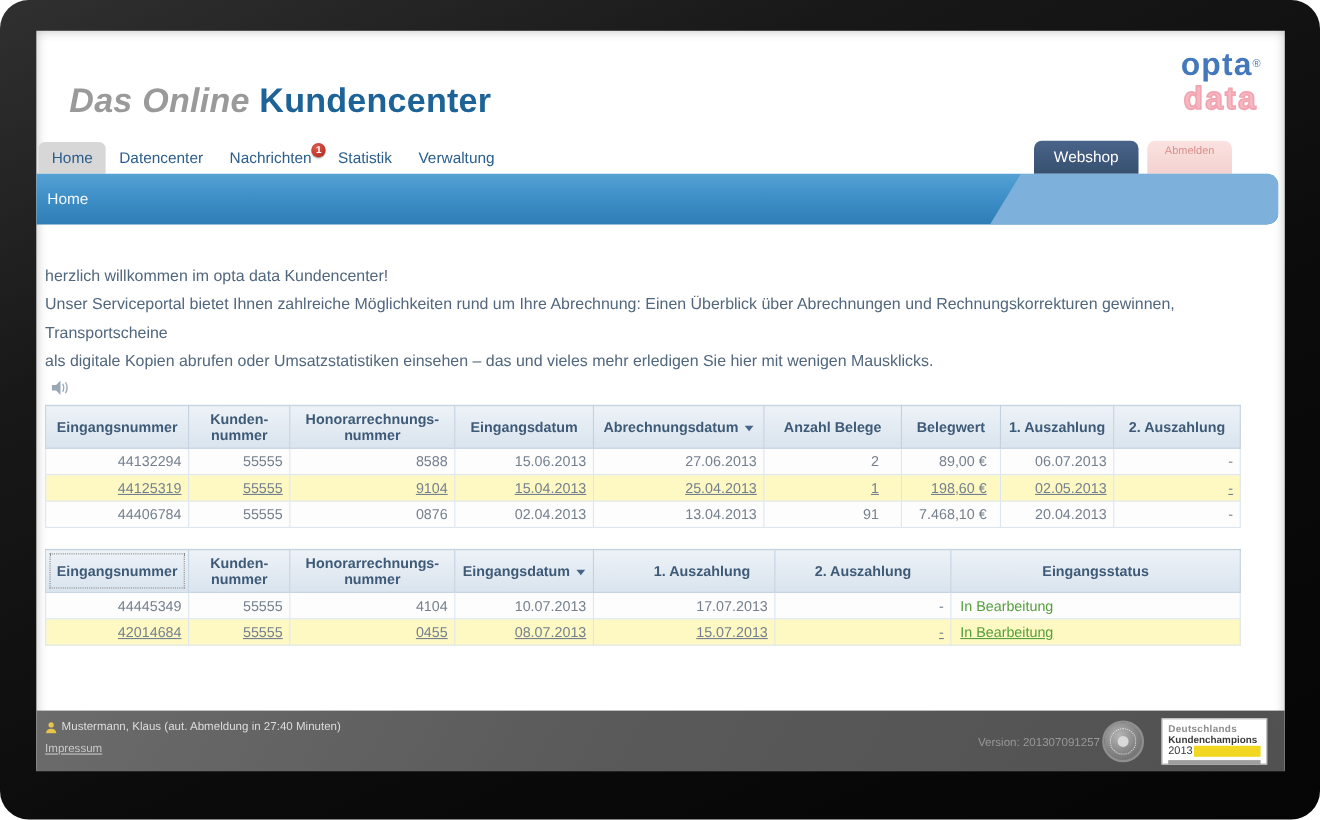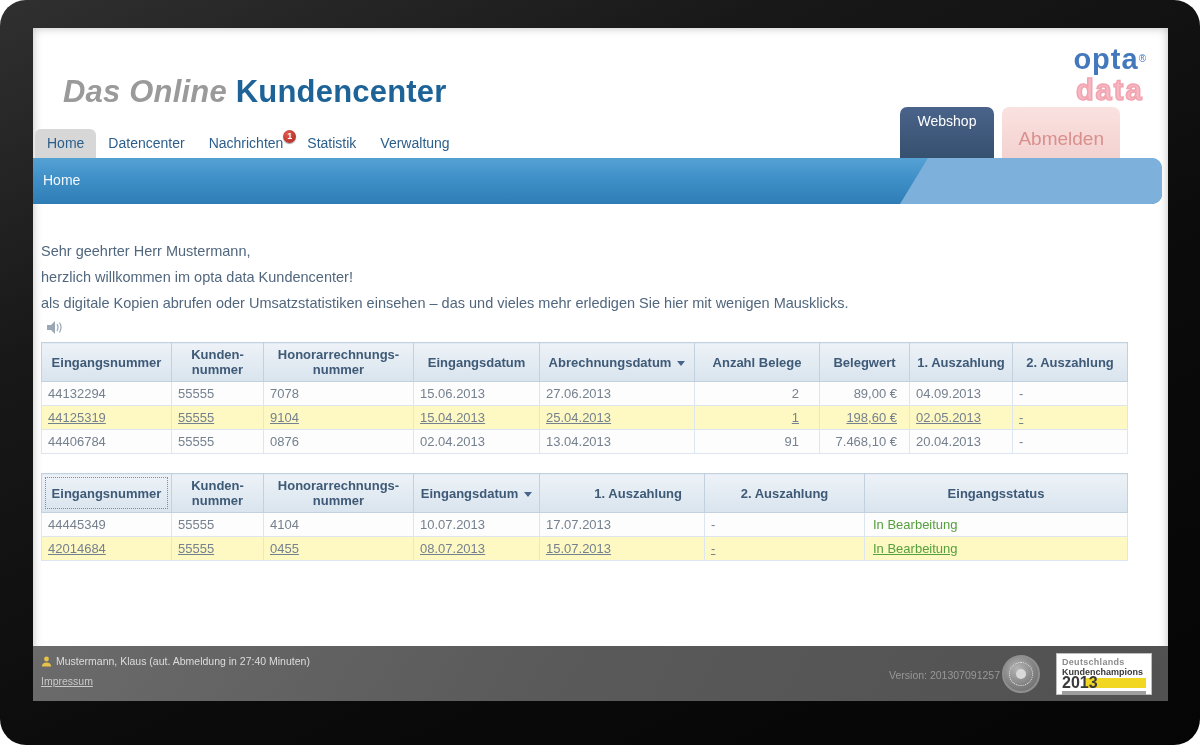--- a/index.html
+++ b/index.html
@@ -25,42 +25,42 @@
   .tabs{position:absolute;left:2px;bottom:0;display:flex;align-items:flex-end;}
   .tab{position:relative;padding:6px 12px 7px;font-size:14px;color:#2b5e8c;cursor:pointer;white-space:nowrap;}
   .tab.active{background:#d7d7d7;border-radius:6px 6px 0 0;}
   .tab .badge{position:absolute;top:1px;right:-1px;min-width:13px;height:13px;border-radius:50%;
     background:radial-gradient(circle at 35% 30%,#e05a4d,#a8241c);color:#fff;font-size:9px;font-weight:bold;
     line-height:13px;text-align:center;box-shadow:0 1px 1px rgba(0,0,0,.4);}
   .session-btns{position:absolute;right:48px;bottom:0;display:flex;gap:8px;}
   .btn-webshop{background:linear-gradient(#4a638a,#36506f);color:#fff;border-radius:7px 7px 0 0;
     padding:6px 18px 8px;font-size:14px;cursor:pointer;}
   .btn-abmelden{background:linear-gradient(#fae2e0,#f3d2d0);color:#d98f8d;border-radius:7px 7px 0 0;
-    padding:21px 16px 8px;font-size:19px;cursor:pointer;}
+    padding:4px 16px 8px;font-size:10px;cursor:pointer;}
 
   
   .bluebar{position:relative;height:46px;margin-right:6px;border-radius:0 10px 10px 0;
     background:linear-gradient(180deg,#55a1d4 0%,#3f90c8 45%,#2f7db6 100%);overflow:hidden;}
   .swoosh{position:absolute;top:0;right:0;bottom:0;width:262px;background:#7db1dc;
     clip-path:polygon(28px 0,100% 0,100% 100%,0 100%);border-radius:0 10px 10px 0;}
   .breadcrumb{position:absolute;left:10px;top:14px;color:#f2f8fd;font-size:14px;}
 
   
   .content{position:relative;padding:0 0 0 8px;width:1086px;}
   .welcome{margin-top:34px;font-size:14.5px;line-height:26px;color:#51677e;}
   .section-title{margin-top:26px;font-size:15.5px;color:#2b5c8a;padding-bottom:4px;
     border-bottom:2px solid #2e5d8d;}
   .iconrow{height:22px;padding-top:4px;}
   .audio-icon{display:inline-block;margin-left:6px;cursor:pointer;}
 
   table{border-collapse:collapse;table-layout:fixed;width:1086px;font-size:13px;}
   th{background:linear-gradient(#edf2f7,#d9e4ee);color:#3e5a77;font-weight:bold;
     border:1px solid #c3d1df;padding:3px 6px;height:32px;text-align:center;vertical-align:middle;
     cursor:pointer;}
-  td{border:1px solid #dde5ee;padding:3px 6px;height:17px;text-align:left;color:#75818e;background:#fdfdfe;}
+  td{border:1px solid #dde5ee;padding:3px 6px;height:17px;text-align:right;color:#75818e;background:#fdfdfe;}
   tr.alt td{background:#fef9c3;text-decoration:underline;}
   td.num{text-align:right;padding-right:20px;}
   td.money{text-align:right;padding-right:12px;}
   th.right{text-align:right;padding-right:22px;}
   td.status{text-align:left;padding-left:8px;color:#55a03c;}
   .sort-caret{display:inline-block;width:0;height:0;border-left:4px solid transparent;
     border-right:4px solid transparent;border-top:5px solid #47658a;margin-left:6px;vertical-align:middle;}
   th.focus-cell{position:relative;}
   th.focus-cell::after{content:"";position:absolute;inset:3px;border:1px dotted #8a8a8a;pointer-events:none;}
 
@@ -77,21 +77,21 @@
   .seal{position:absolute;right:128px;top:9px;width:38px;height:38px;border-radius:50%;
     background:radial-gradient(circle at 40% 35%,#b5b5b5,#7e7e7e 60%,#646464);
     border:2px solid #8f8f8f;box-sizing:border-box;}
   .seal::before{content:"";position:absolute;inset:5px;border-radius:50%;border:1.5px dotted #e6e6e6;}
   .seal::after{content:"";position:absolute;left:12px;top:12px;width:10px;height:10px;border-radius:50%;
     background:#d9d9d9;}
   .champion{position:absolute;right:16px;top:7px;width:96px;height:42px;background:#fff;
     border:1px solid #bdbdbd;box-sizing:border-box;padding:3px 5px 2px;line-height:10px;}
   .champ1{font-size:9px;font-weight:bold;color:#8c8c8c;letter-spacing:.3px;}
   .champ2{font-size:9px;font-weight:bold;color:#3a3a3a;}
-  .champ3{font-size:16px;font-weight:bold;color:#3a3a3a;background:linear-gradient(90deg,#fff 0 28%,#f2d722 28%);
+  .champ3{font-size:10px;font-weight:normal;color:#3a3a3a;background:linear-gradient(90deg,#fff 0 28%,#f2d722 28%);
     margin-top:1px;}
   .champ-url{height:4px;background:#9e9e9e;margin-top:3px;}
 </style>
 </head>
 <body>
 
 <div class="monitor">
   <div class="screen">
 
     <div class="masthead">
@@ -119,22 +119,22 @@
     </div>
 
     <div class="bluebar">
       <div class="swoosh"></div>
       <div class="breadcrumb">Home</div>
     </div>
 
     <div class="content">
 
       <div class="welcome">
-        <div>Sehr geehrter Herr Mustermann,</div>
         <div>herzlich willkommen im opta data Kundencenter!</div>
+        <div>Unser Serviceportal bietet Ihnen zahlreiche Möglichkeiten rund um Ihre Abrechnung: Einen Überblick über Abrechnungen und Rechnungskorrekturen gewinnen, Transportscheine</div>
         <div>als digitale Kopien abrufen oder Umsatzstatistiken einsehen – das und vieles mehr erledigen Sie hier mit wenigen Mausklicks.</div>
       </div>
 
       <div class="iconrow">
         <span class="audio-icon">
           <svg width="16" height="13" viewBox="0 0 16 13">
               <polygon points="0,4 4,4 8,0 8,13 4,9 0,9" fill="#9aa7b5"></polygon>
               <path d="M10 3 q2 3 0 7 M12.5 1.5 q3 4.5 0 10" stroke="#9aa7b5" stroke-width="1.2" fill="none"></path>
             </svg>
         </span>
@@ -162,26 +162,26 @@
             <th>Anzahl Belege</th>
             <th>Belegwert</th>
             <th>1. Auszahlung</th>
             <th>2. Auszahlung</th>
           </tr>
         </thead>
         <tbody>
           <tr>
             <td>44132294</td>
             <td>55555</td>
-            <td>7078</td>
+            <td>8588</td>
             <td>15.06.2013</td>
             <td>27.06.2013</td>
             <td class="num">2</td>
             <td class="money">89,00 €</td>
-            <td>04.09.2013</td>
+            <td>06.07.2013</td>
             <td>-</td>
           </tr>
           <tr class="alt">
             <td>44125319</td>
             <td>55555</td>
             <td>9104</td>
             <td>15.04.2013</td>
             <td>25.04.2013</td>
             <td class="num">1</td>
             <td class="money">198,60 €</td>

